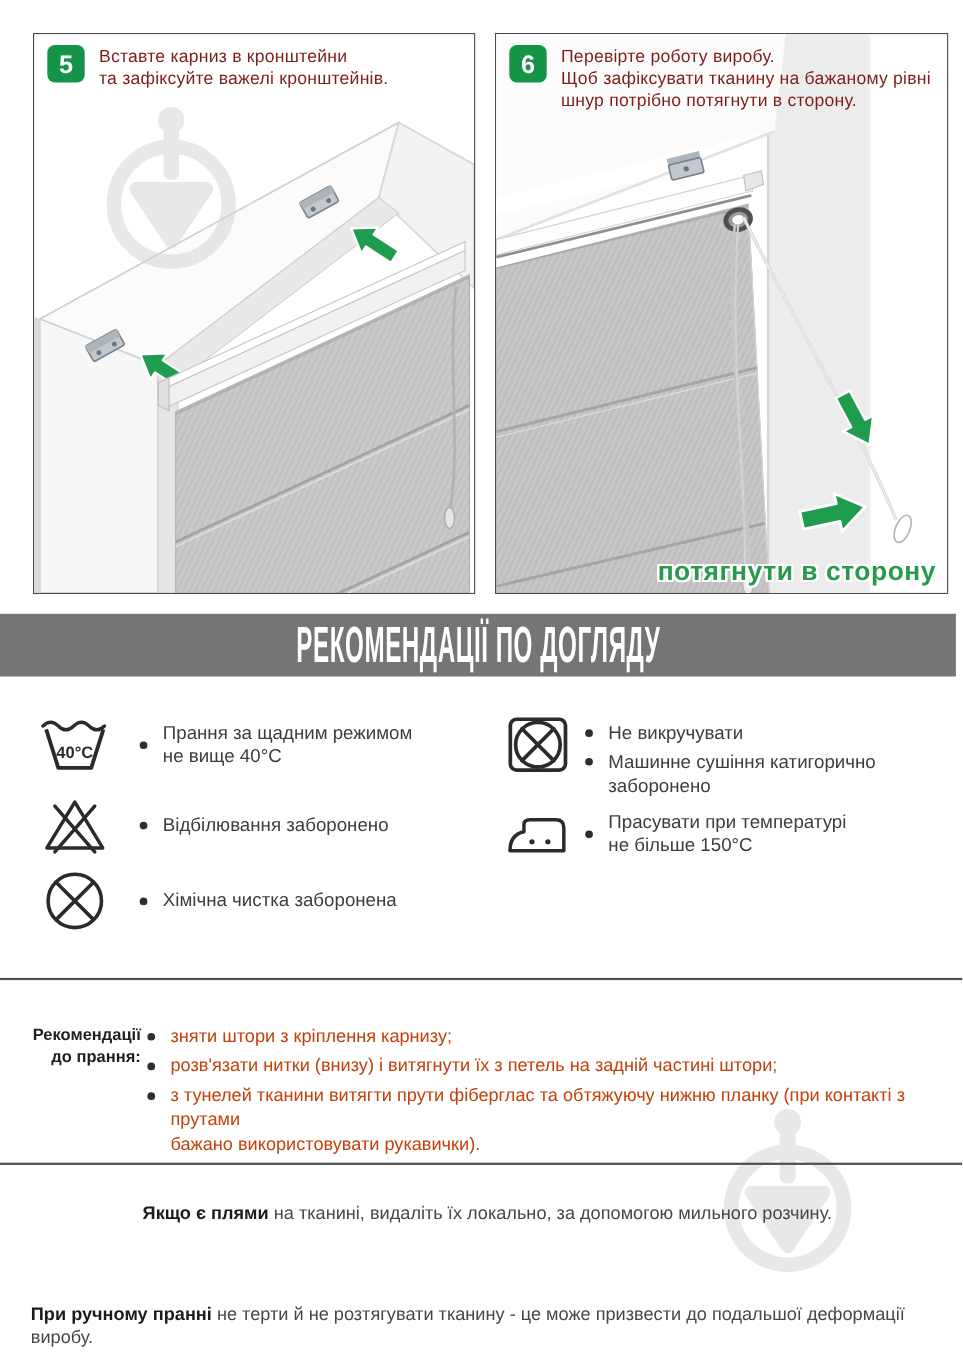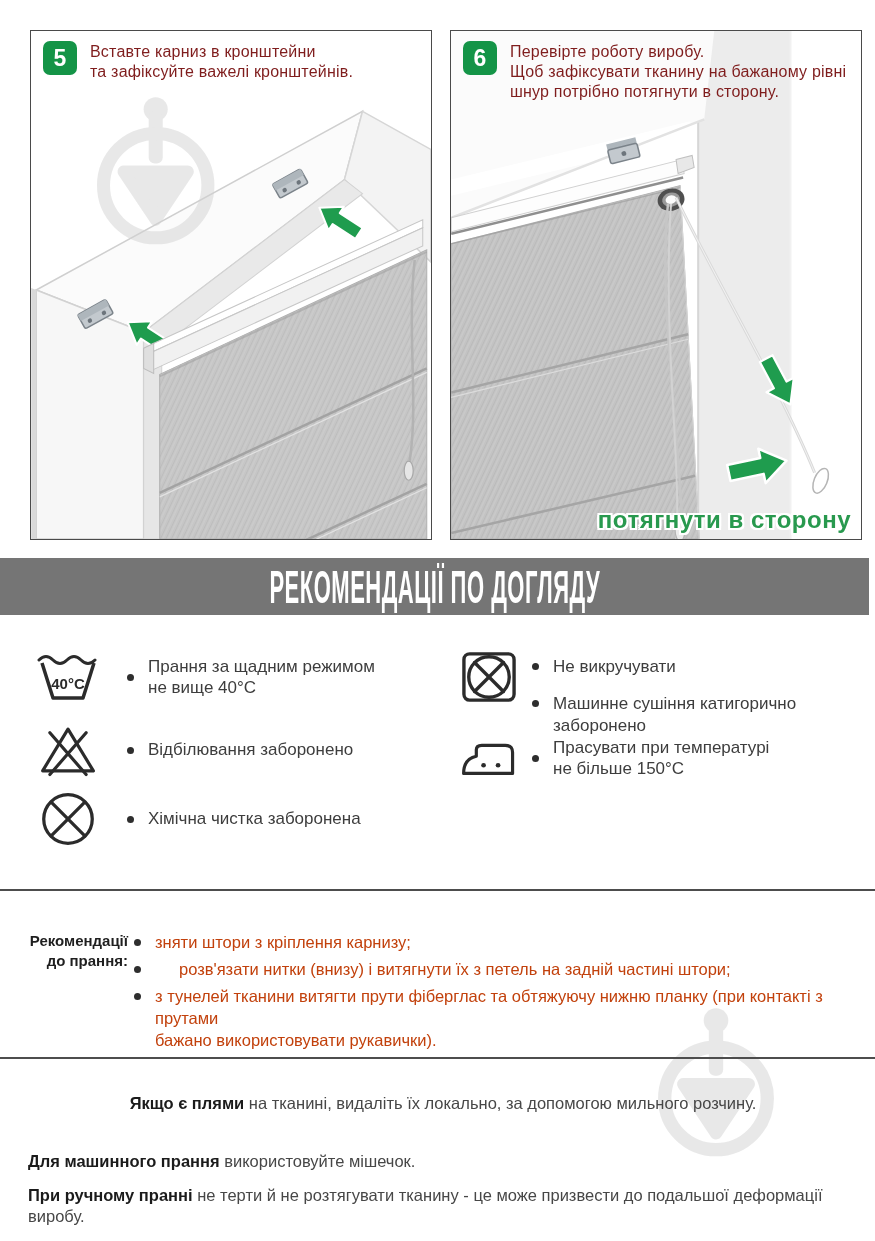--- a/index.html
+++ b/index.html
@@ -25,21 +25,21 @@
 
   
   .care-row{position:absolute;display:flex;align-items:center;}
   .care-row.top-align{align-items:flex-start;}
   .care-icon{flex:0 0 auto;width:64px;display:flex;align-items:center;justify-content:center;margin-right:27px;}
   .care-icon.narrow{width:58px;margin-right:14px;}
   .dot{width:7px;height:7px;border-radius:50%;background:#2e2e2e;flex:0 0 auto;margin-right:14px;}
   .bullet-line{display:flex;align-items:flex-start;}
   .bullet-line .dot{margin-top:7px;}
   .care-text{white-space:pre-line;font-size:17px;line-height:1.26;color:#3d3d3d;}
-  .bullet-col{display:flex;flex-direction:column;gap:16px;padding-top:6px;}
+  .bullet-col{display:flex;flex-direction:column;gap:5px;padding-top:6px;}
 
   
   .divider{position:absolute;left:0;width:875px;height:2px;background:#4d4d4d;z-index:2;}
 
   
   .washing-label{position:absolute;left:26px;top:931px;width:102px;text-align:right;font-weight:bold;
                  font-size:15px;line-height:1.3;white-space:pre-line;color:#1f1f1f;z-index:2;}
   .wash-bullet{position:absolute;left:134px;display:flex;align-items:flex-start;z-index:2;}
   .wash-text{white-space:pre-line;font-size:16.5px;line-height:1.32;color:#c2410c;}
 
@@ -267,36 +267,35 @@
   <div class="divider" style="top:889px;"></div>
   <div class="divider" style="top:1057px;"></div>
 
   <div class="washing-label">Рекомендації
 до прання:</div>
 
   <div class="wash-bullet" style="top:932px;">
     <span class="dot" style="margin-top:7px;"></span>
     <span class="wash-text">зняти штори з кріплення карнизу;</span>
   </div>
-  <div class="wash-bullet" style="top:959px;gap:24px;">
+  <div class="wash-bullet" style="top:959px;">
     <span class="dot" style="margin-top:7px;"></span>
     <span class="wash-text">розв'язати нитки (внизу) і витягнути їх з петель на задній частині штори;</span>
   </div>
   <div class="wash-bullet" style="top:986px;">
     <span class="dot" style="margin-top:7px;"></span>
     <span class="wash-text">з тунелей тканини витягти прути фіберглас та обтяжуючу нижню планку (при контакті з прутами
 бажано використовувати рукавички).</span>
   </div>
 
   <svg class="watermark-bottom" width="132" height="160" viewBox="0 0 120 156" aria-hidden="true">
     <g opacity="0.5" fill="#d2d2d2">
       <circle cx="60" cy="18" r="12"></circle>
       <rect x="53" y="20" width="14" height="52" rx="6"></rect>
       <path d="M60 128 L28 80 L92 80 Z" stroke="#d2d2d2" stroke-width="12" stroke-linejoin="round"></path>
       <circle cx="60" cy="94" r="50" fill="none" stroke="#d2d2d2" stroke-width="13"></circle>
     </g>
   </svg>
 
   <div class="note" style="top:1093px;text-align:center;"><b>Якщо є плями</b><span> на тканині, видаліть їх локально, за допомогою мильного розчину.</span></div>
   <div class="note" style="top:1185px;"><b>При ручному пранні</b><span> не терти й не розтягувати тканину - це може призвести до подальшої деформації виробу.</span></div>
-  <div class="note" style="top:1151px;"><b>Для машинного прання</b><span> використовуйте мішечок.</span></div>
 
 </div>
 
 </body></html>

